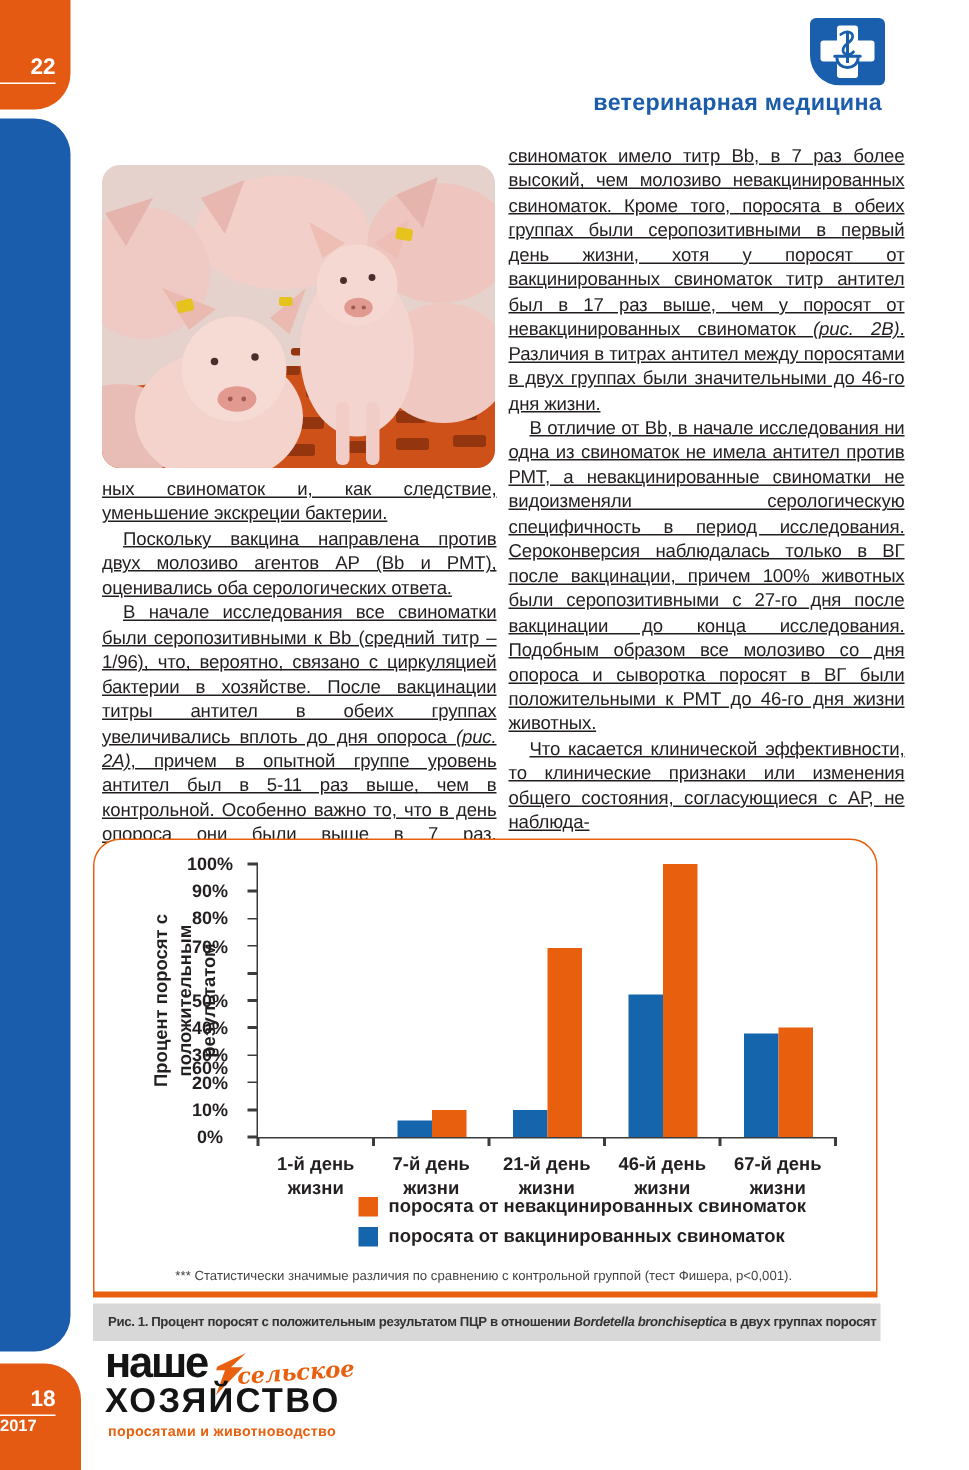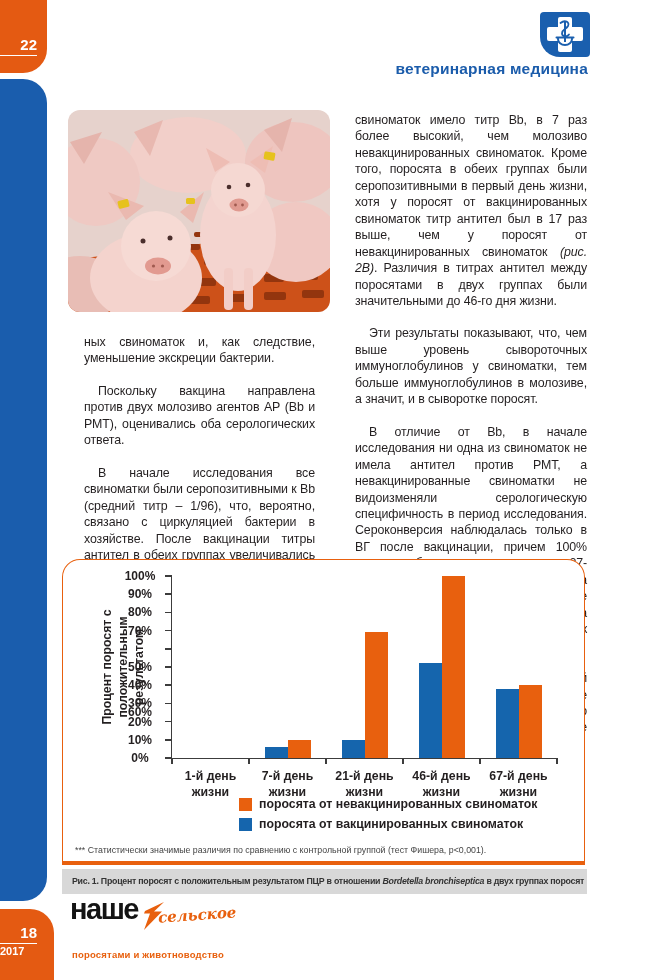--- a/index.html
+++ b/index.html
@@ -20,21 +20,21 @@
            font-weight:700;color:#fff;}
   
   .vet-icon{position:absolute;left:540px;top:12px;width:50px;height:45px;}
   .section-title{position:absolute;top:60px;left:288px;width:300px;text-align:right;
            font-size:15.5px;font-weight:700;color:#1b5cab;letter-spacing:.2px;}
   
   .photo{position:absolute;left:68px;top:110px;width:262px;height:202px;border-radius:12px;
            overflow:hidden;}
   .col{position:absolute;font-size:12.4px;line-height:16.45px;text-align:justify;
            letter-spacing:-0.1px;}
-  .col p{margin:16px;}
+  .col p{margin:0;text-decoration:underline;}
   .col p.indent{text-indent:14px;}
   .col-left{left:68px;top:318px;width:263px;}
   .col-right{left:339px;top:96px;width:264px;}
   
   .fig-box{position:absolute;left:62px;top:559px;width:523px;height:306px;box-sizing:border-box;
            border:1.5px solid #e8600e;border-bottom:4px solid #e8600e;border-radius:18px 18px 0 0;
            background:#fff;}
   .plot{position:absolute;left:108px;top:16px;width:385px;height:182px;
            border-left:1.6px solid #3c3c3c;border-bottom:1.6px solid #3c3c3c;}
   .ytick{position:absolute;left:-7px;width:7px;height:1.6px;background:#3c3c3c;}
@@ -43,21 +43,21 @@
   .xtick{position:absolute;top:182px;width:1.6px;height:6px;background:#3c3c3c;}
   .cat-lab{position:absolute;top:192px;text-align:center;font-size:12.3px;font-weight:700;
            line-height:16px;}
   .bar{position:absolute;}
   .ylabel{position:absolute;left:-39px;top:90px;width:184px;height:34px;text-align:center;
            font-size:12.3px;font-weight:700;line-height:16px;transform:rotate(-90deg);}
   .legend{position:absolute;left:176px;top:237px;}
   .legend-row{display:flex;align-items:center;gap:7px;margin-bottom:6px;font-size:12.3px;
            font-weight:700;}
   .legend-sw{width:13px;height:13px;flex:0 0 13px;}
-  .fig-footnote{position:absolute;left:12px;top:285px;width:495px;font-size:8.8px;color:#444;}
+  .fig-footnote{position:absolute;left:12px;top:285px;width:495px;font-size:8.8px;color:#444;text-align:center;}
   
   .caption-bar{position:absolute;left:62px;top:869px;width:525px;height:25px;background:#d8d8d8;}
   .caption-text{font-size:8.8px;font-weight:700;letter-spacing:-0.25px;line-height:25px;
            padding-left:10px;white-space:nowrap;overflow:hidden;color:#333;}
   
   .logo{position:absolute;left:70px;top:899px;width:175px;height:66px;}
   .logo-w1{position:absolute;left:0;top:-4px;font-size:29px;font-weight:700;color:#141414;
            letter-spacing:-1.5px;line-height:28px;}
   .logo-bolt{position:absolute;left:74px;top:3px;}
   .logo-script{position:absolute;left:88px;top:7px;font-family:"DejaVu Serif",serif;
@@ -163,21 +163,20 @@
     </svg>
   </div>
 
   <div class="col col-left">
     <p>ных свиноматок и, как следствие, уменьшение экскреции бактерии.</p>
     <p class="indent">Поскольку вакцина направлена против двух молозиво агентов АР (Bb и РМТ), оценивались оба серологических ответа.</p>
     <p class="indent">В начале исследования все свиноматки были серопозитивными к Bb (средний титр – 1/96), что, вероятно, связано с циркуляцией бактерии в хозяйстве. После вакцинации титры антител в обеих группах увеличивались вплоть до дня опороса <i>(рис. 2А)</i>, причем в опытной группе уровень антител был в 5-11 раз выше, чем в контрольной. Особенно важно то, что в день опороса они были выше в 7 раз. Соответственно молозиво от вакцинированных</p>
   </div>
   <div class="col col-right">
     <p>свиноматок имело титр Bb, в 7 раз более высокий, чем молозиво невакцинированных свиноматок. Кроме того, поросята в обеих группах были серопозитивными в первый день жизни, хотя у поросят от вакцинированных свиноматок титр антител был в 17 раз выше, чем у поросят от невакцинированных свиноматок <i>(рис. 2В)</i>. Различия в титрах антител между поросятами в двух группах были значительными до 46-го дня жизни.</p>
-    <p class="indent">Эти результаты показывают, что, чем выше уровень сывороточных иммуноглобулинов у свиноматки, тем больше иммуноглобулинов в молозиве, а значит, и в сыворотке поросят.</p>
     <p class="indent">В отличие от Bb, в начале исследования ни одна из свиноматок не имела антител против РМТ, а невакцинированные свиноматки не видоизменяли серологическую специфичность в период исследования. Сероконверсия наблюдалась только в ВГ после вакцинации, причем 100% животных были серопозитивными с 27-го дня после вакцинации до конца исследования. Подобным образом все молозиво со дня опороса и сыворотка поросят в ВГ были положительными к РМТ до 46-го дня жизни животных.</p>
     <p class="indent">Что касается клинической эффективности, то клинические признаки или изменения общего состояния, согласующиеся с АР, не наблюда-</p>
   </div>
 
   <div class="fig-box">
     <div class="ylabel">Процент поросят с положительным<br>результатом</div>
     <div class="plot">
         <div class="ytick" style="top: 181.2px;"></div>
         <div class="ytick-lab" style="top: 175px;">0%</div>
         <div class="ytick" style="top: 163px;"></div>
@@ -237,16 +236,17 @@
   </div>
 
   <div class="logo">
     <div class="logo-w1">наше</div>
     <div class="logo-bolt">
       <svg width="20" height="28" viewBox="0 0 20 28">
         <polygon points="1,9 20,0 10,9.5 18,9.5 0,28 6,11.5 0,11.5" fill="#e8600e"></polygon>
       </svg>
     </div>
     <div class="logo-script">сельское</div>
+    <div class="logo-w2">ХОЗЯЙСТВО</div>
     <div class="logo-tag">поросятами  и животноводство</div>
   </div>
 
 </div>
 
 </body></html>

